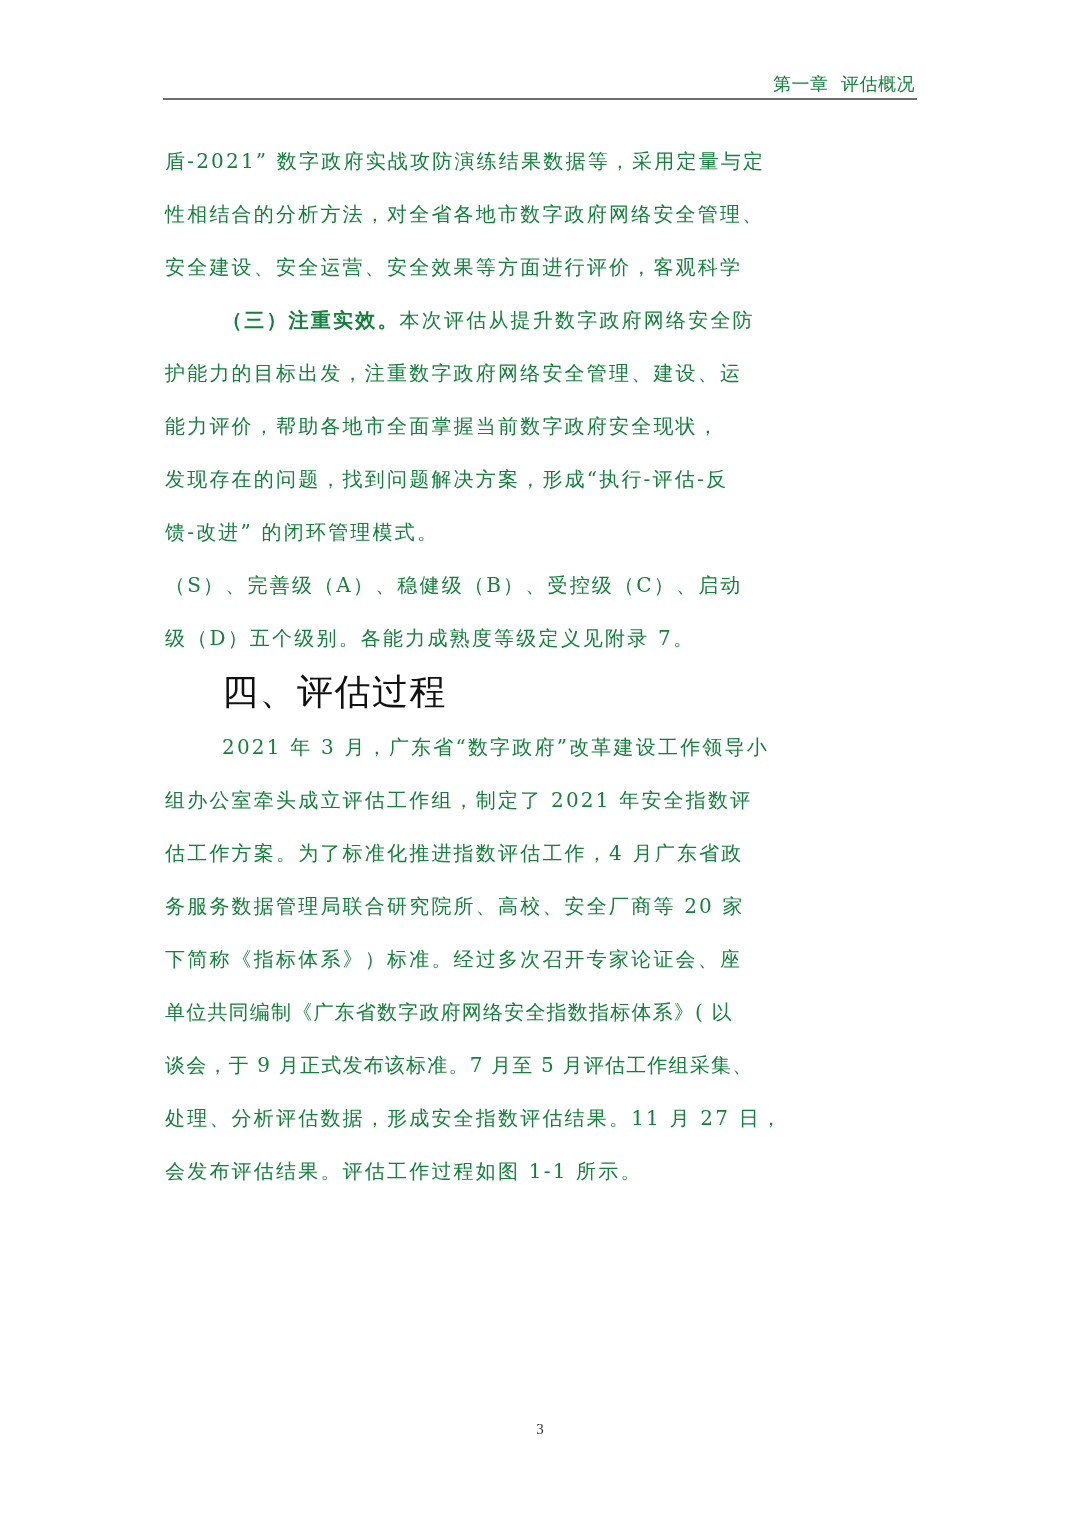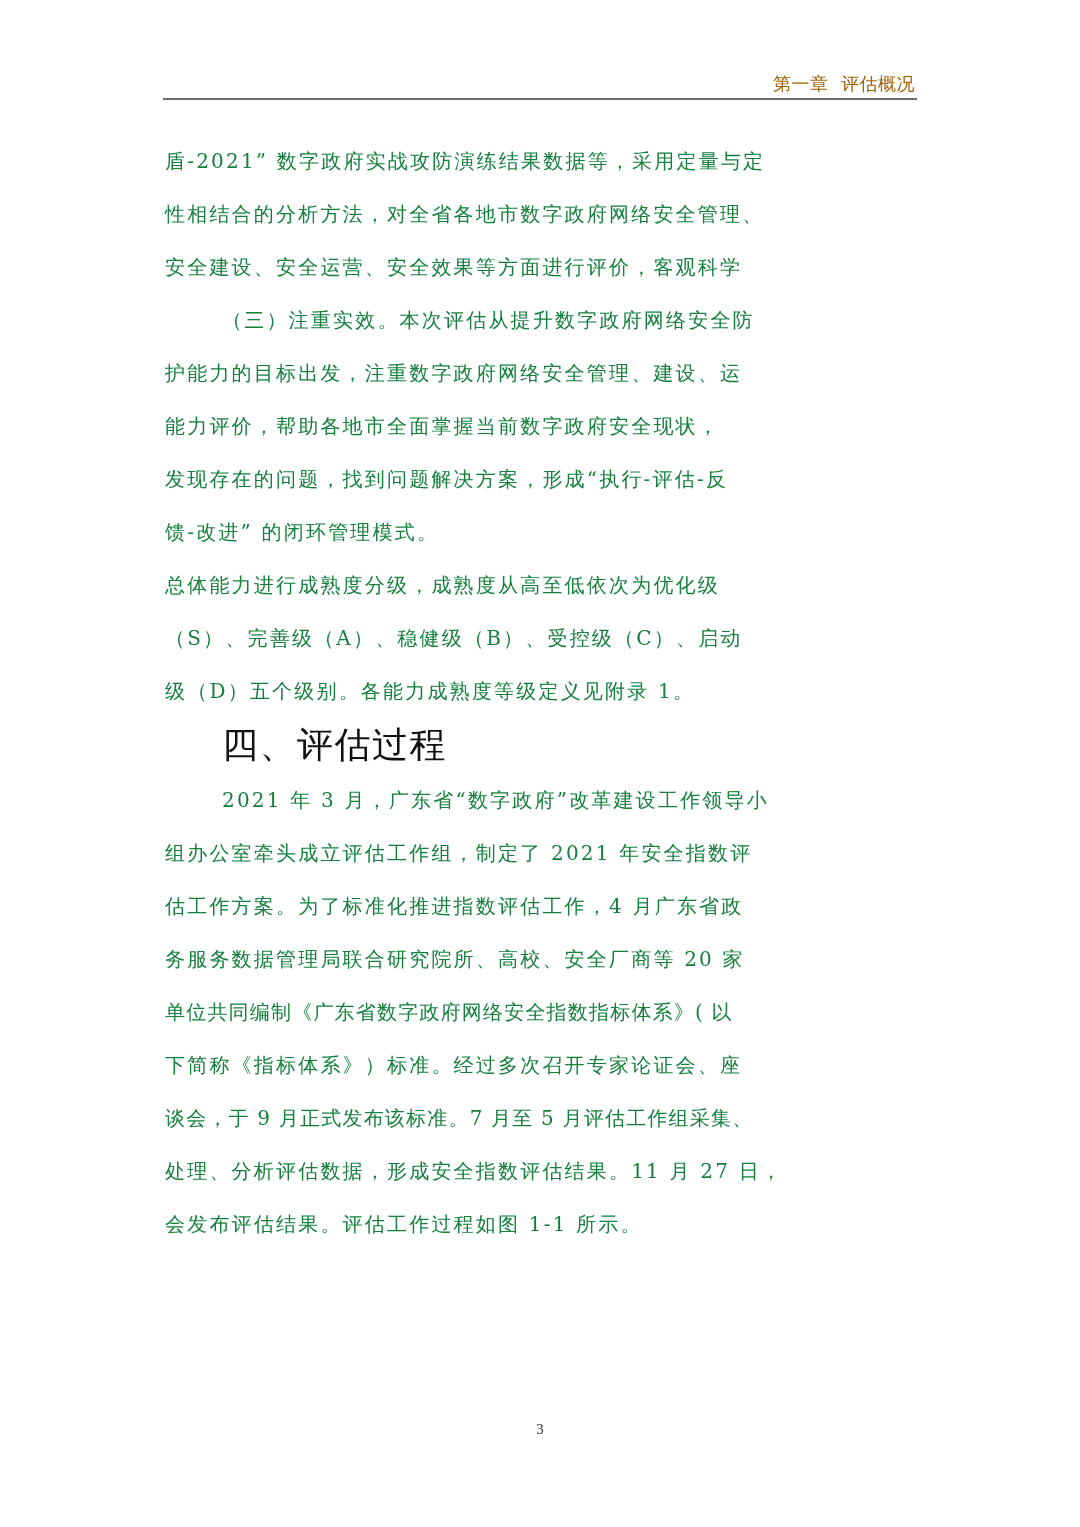--- a/index.html
+++ b/index.html
@@ -22,21 +22,21 @@
     width: 754px;
     height: 28px;
     border-bottom: 2px solid #6e6e6e;
   }
   .page-header .chapter-title {
     position: absolute;
     right: 2px;
     top: 2px;
     font-family: "DejaVu Sans", "Liberation Sans", sans-serif;
     font-size: 18px;
-    color: #a16207;
+    color: #15803d;
     letter-spacing: 0.5px;
     white-space: pre;
   }
   .content {
     position: absolute;
     left: 165px;
     top: 135px;
     width: 752px;
   }
   .line {
@@ -44,21 +44,21 @@
     line-height: 53px;
     height: 53px;
     white-space: nowrap;
     letter-spacing: 2.2px;
     color: #15803d;
   }
   .line.indent {
     padding-left: 57px;
   }
   .line b {
-    font-weight: normal;
+    font-weight: bold;
   }
   .section-heading {
     font-family: "DejaVu Sans", "Liberation Sans", sans-serif;
     font-size: 36px;
     line-height: 53px;
     height: 56px;
     padding-left: 57px;
     letter-spacing: 1.5px;
     color: #111;
   }
@@ -93,33 +93,32 @@
 
   <div>
     <div class="line indent"><b>（三）注重实效。</b><span>本次评估从提升数字政府网络安全防</span></div>
     <div class="line">护能力的目标出发，注重数字政府网络安全管理、建设、运</div>
     <div class="line">能力评价，帮助各地市全面掌握当前数字政府安全现状，</div>
     <div class="line">发现存在的问题，找到问题解决方案，形成“执行-评估-反</div>
     <div class="line">馈-改进” 的闭环管理模式。</div>
   </div>
 
   <div>
-    <div class="line">总体能力进行成熟度分级，成熟度从高至低依次为优化级</div>
     <div class="line">（S）、完善级（A）、稳健级（B）、受控级（C）、启动</div>
-    <div class="line">级（D）五个级别。各能力成熟度等级定义见附录 1。</div>
+    <div class="line">级（D）五个级别。各能力成熟度等级定义见附录 7。</div>
   </div>
 
   <div class="section-heading">四、评估过程</div>
 
   <div>
     <div class="line indent">2021 年 3 月，广东省“数字政府”改革建设工作领导小</div>
     <div class="line">组办公室牵头成立评估工作组，制定了 2021 年安全指数评</div>
     <div class="line">估工作方案。为了标准化推进指数评估工作，4 月广东省政</div>
     <div class="line">务服务数据管理局联合研究院所、高校、安全厂商等 20 家</div>
+    <div class="line">下简称《指标体系》）标准。经过多次召开专家论证会、座</div>
     <div class="line tight">单位共同编制《广东省数字政府网络安全指数指标体系》( 以</div>
-    <div class="line">下简称《指标体系》）标准。经过多次召开专家论证会、座</div>
     <div class="line tight">谈会，于 9 月正式发布该标准。7 月至 5 月评估工作组采集、</div>
     <div class="line">处理、分析评估数据，形成安全指数评估结果。11 月 27 日，</div>
     <div class="line">会发布评估结果。评估工作过程如图 1-1 所示。</div>
   </div>
 </div>
 
 <div class="page-number">3</div>
 
 </body></html>

